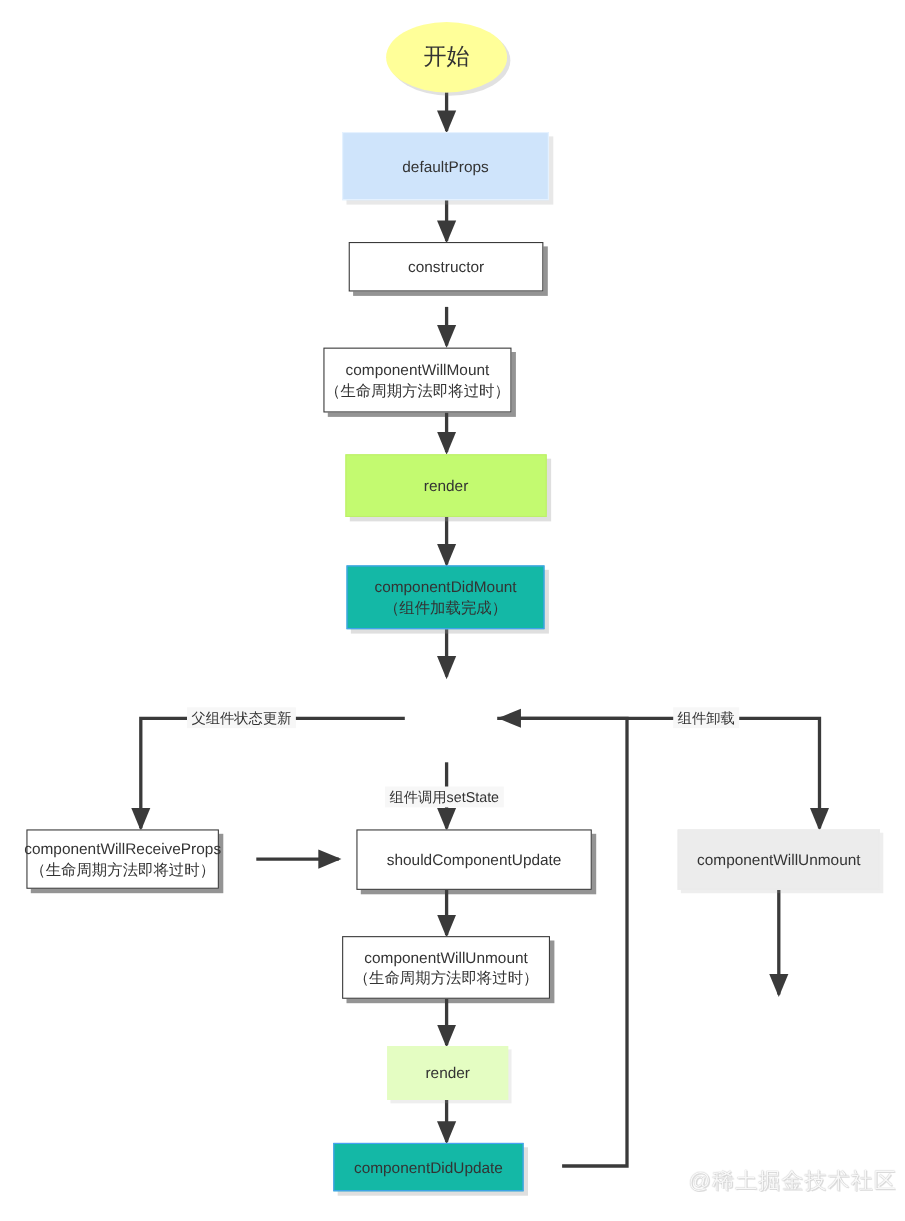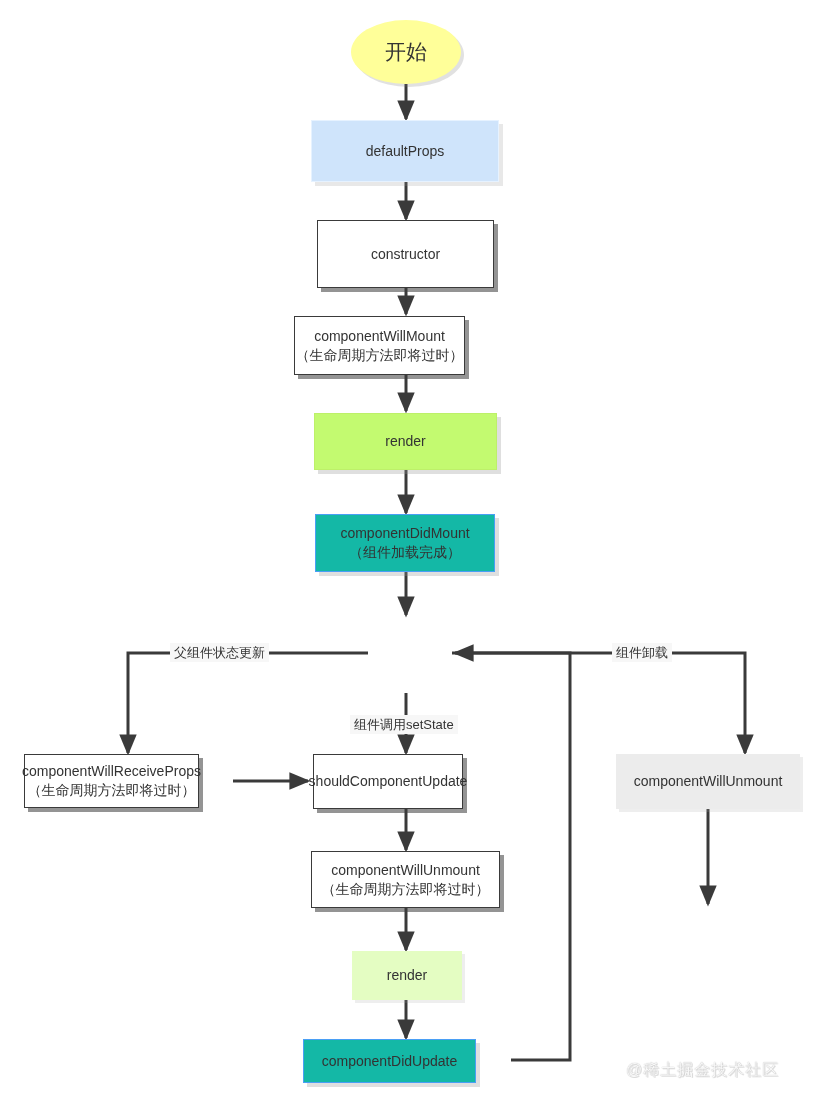--- a/index.html
+++ b/index.html
@@ -116,21 +116,21 @@
     padding: 3px 4px;
     white-space: nowrap;
   }
   
   .watermark {
     position: absolute;
     color: rgba(255,255,255,0.92);
     text-shadow:
        0 0 1px rgba(120,120,120,0.9),
        1px 1px 0 rgba(190,190,190,0.55);
-    font-size: 16px;
+    font-size: 20px;
     letter-spacing: 1px;
     white-space: nowrap;
     opacity: 0.78;
   }
 </style>
 </head>
 <body>
 
 <div id="canvas">
 
@@ -175,21 +175,21 @@
   </svg>
 
   <div class="node n-lightblue" style="left:311px; top:120px; width:188px; height:62px;">
     <span>defaultProps</span>
   </div>
 
   <div class="node n-start" style="left:351px; top:20px; width:110px; height:64px;">
     <span>开始</span>
   </div>
 
-  <div class="node n-white" style="left:317px; top:220px; width:177px; height:68px;">
+  <div class="node n-white" style="left:317px; top:220px; width:177px; height:45px;">
     <span>constructor</span>
   </div>
 
   <div class="node n-white" style="left:294px; top:316px; width:171px; height:59px;">
     <span>componentWillMount
 （生命周期方法即将过时）</span>
   </div>
 
   <div class="node n-green" style="left:314px; top:413px; width:183px; height:57px;">
     <span>render</span>
@@ -199,21 +199,21 @@
     <span>componentDidMount
 （组件加载完成）</span>
   </div>
 
 
   <div class="node n-white" style="left:24px; top:754px; width:175px; height:54px;">
     <span>componentWillReceiveProps
 （生命周期方法即将过时）</span>
   </div>
 
-  <div class="node n-white" style="left:313px; top:754px; width:150px; height:55px;">
+  <div class="node n-white" style="left:324px; top:754px; width:214px; height:55px;">
     <span>shouldComponentUpdate</span>
   </div>
 
   <div class="node n-gray" style="left:616px; top:754px; width:184px; height:55px;">
     <span>componentWillUnmount</span>
   </div>
 
   <div class="node n-white" style="left:311px; top:851px; width:189px; height:57px;">
     <span>componentWillUnmount
 （生命周期方法即将过时）</span>

